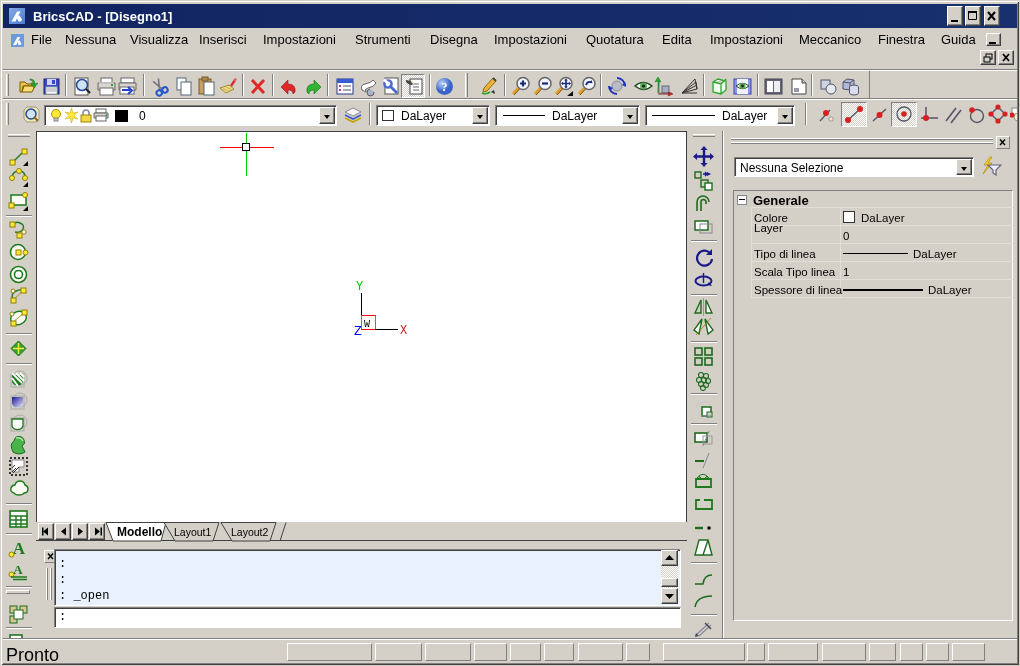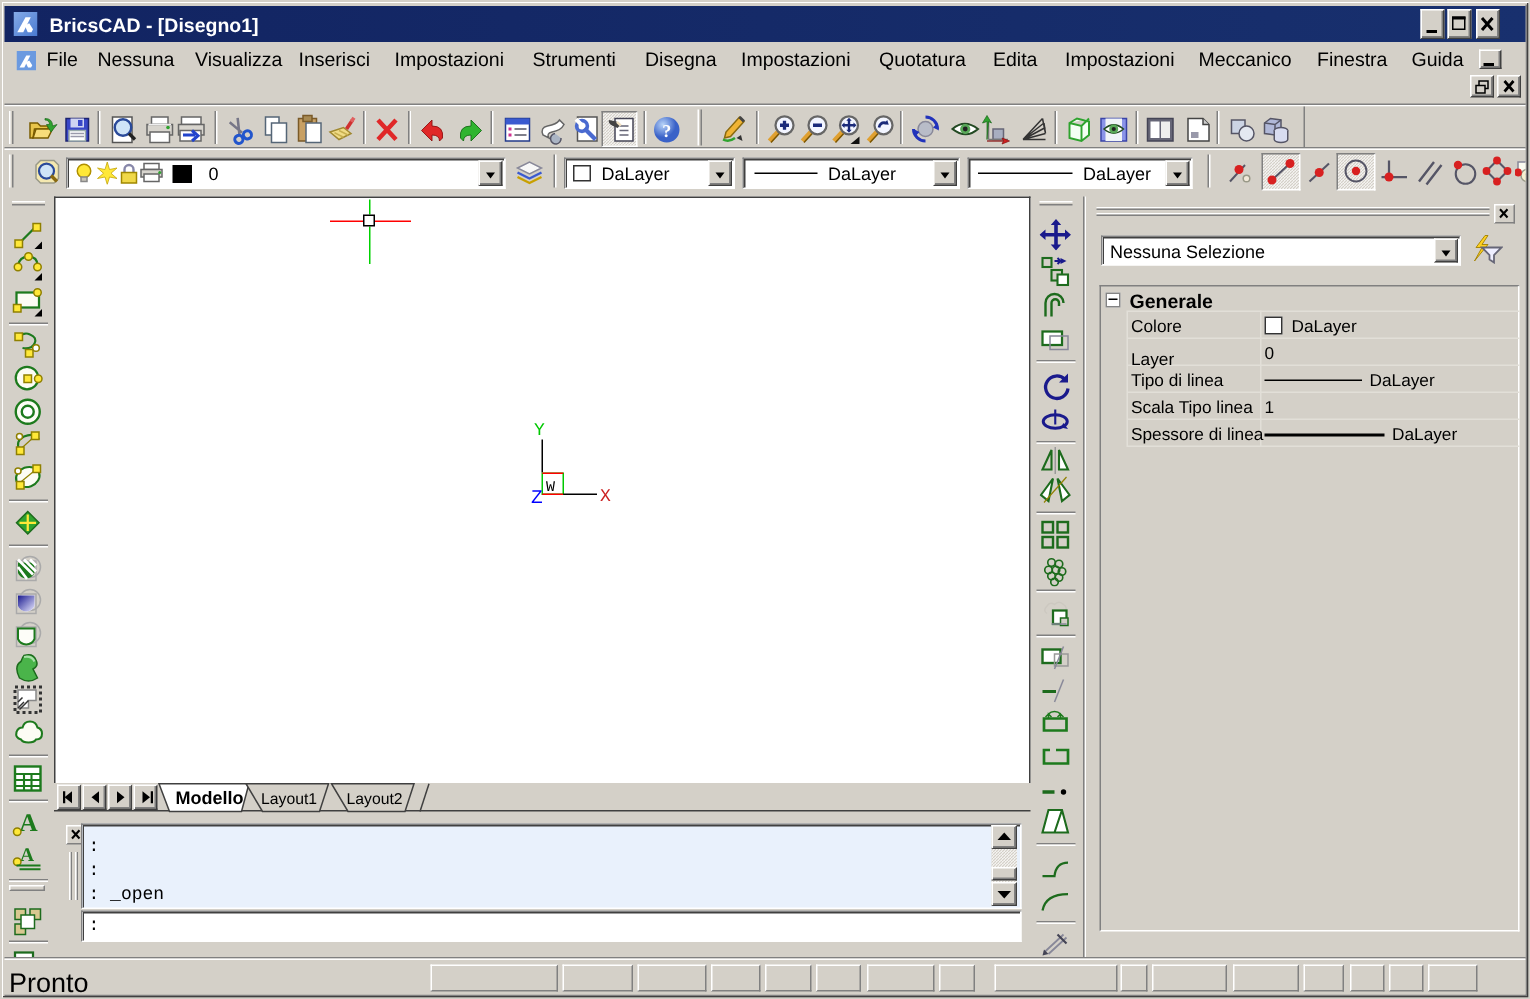--- a/index.html
+++ b/index.html
@@ -719,21 +719,21 @@
 <div class="abs" style="left:840px;top:207px;width:1px;height:91px;background:#e2dfd8"></div>
 <div class="abs" style="left:752px;top:207px;width:261px;height:1px;background:#e2dfd8"></div>
 <div class="abs" style="left:752px;top:225px;width:261px;height:1px;background:#e2dfd8"></div>
 <div class="abs" style="left:752px;top:243px;width:261px;height:1px;background:#e2dfd8"></div>
 <div class="abs" style="left:752px;top:261px;width:261px;height:1px;background:#e2dfd8"></div>
 <div class="abs" style="left:752px;top:279px;width:261px;height:1px;background:#e2dfd8"></div>
 <div class="abs" style="left:752px;top:297px;width:261px;height:1px;background:#e2dfd8"></div>
 <div class="abs" style="left:754px;top:212px;font-size:11.5px">Colore</div>
 <div class="abs" style="left:843px;top:211px;width:12px;height:12px;background:#fff;border:1px solid #333"></div>
 <div class="abs" style="left:861px;top:212px;font-size:11.5px">DaLayer</div>
-<div class="abs" style="left:754px;top:234px;font-size:11.5px">Layer</div>
+<div class="abs" style="left:754px;top:222px;font-size:11.5px">Layer</div>
 <div class="abs" style="left:843px;top:230px;font-size:11.5px">0</div>
 <div class="abs" style="left:754px;top:248px;font-size:11.5px">Tipo di linea</div>
 <div class="abs" style="left:843px;top:253px;width:65px;height:1px;background:#000"></div>
 <div class="abs" style="left:913px;top:248px;font-size:11.5px">DaLayer</div>
 <div class="abs" style="left:754px;top:266px;font-size:11.5px">Scala Tipo linea</div>
 <div class="abs" style="left:843px;top:266px;font-size:11.5px">1</div>
 <div class="abs" style="left:754px;top:284px;font-size:11.5px">Spessore di linea</div>
 <div class="abs" style="left:843px;top:289px;width:80px;height:2px;background:#000"></div>
 <div class="abs" style="left:928px;top:284px;font-size:11.5px">DaLayer</div>
 </div>

